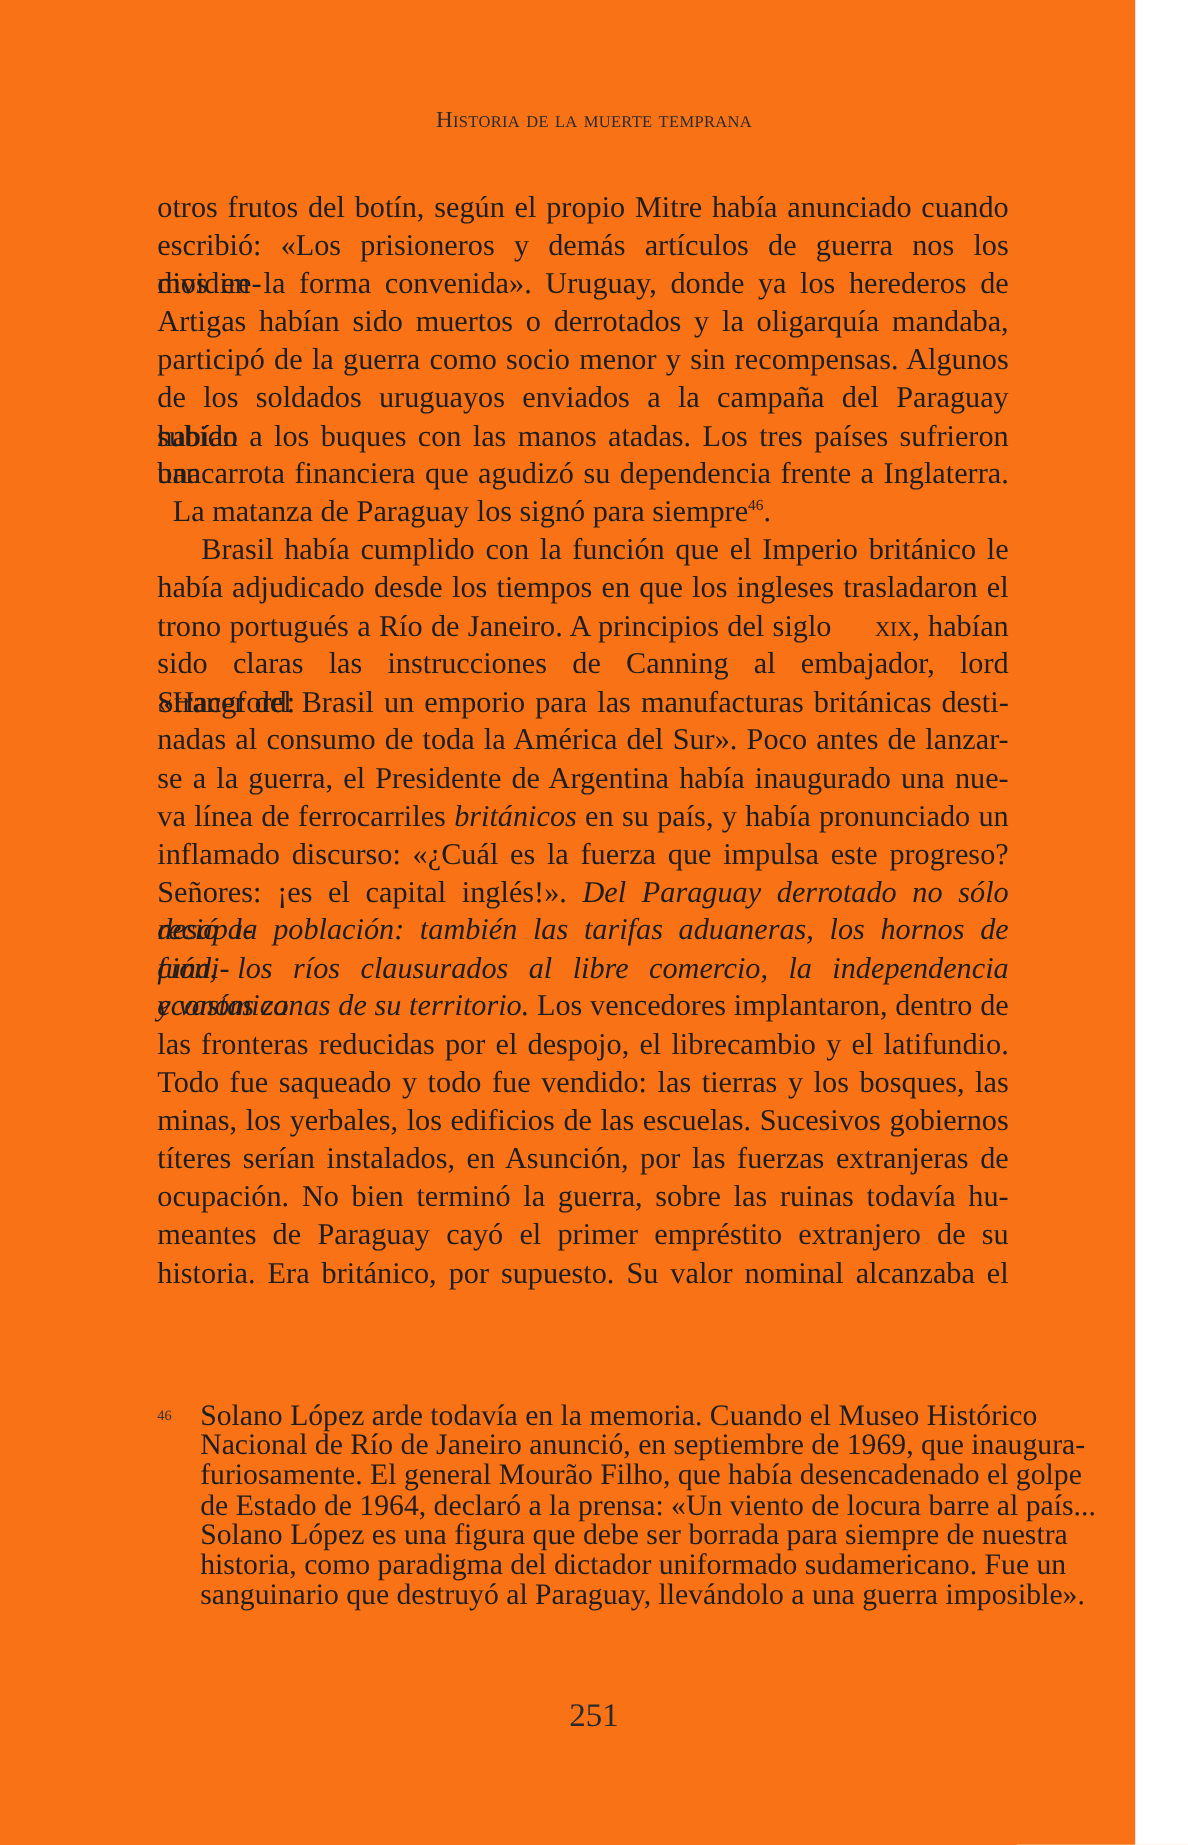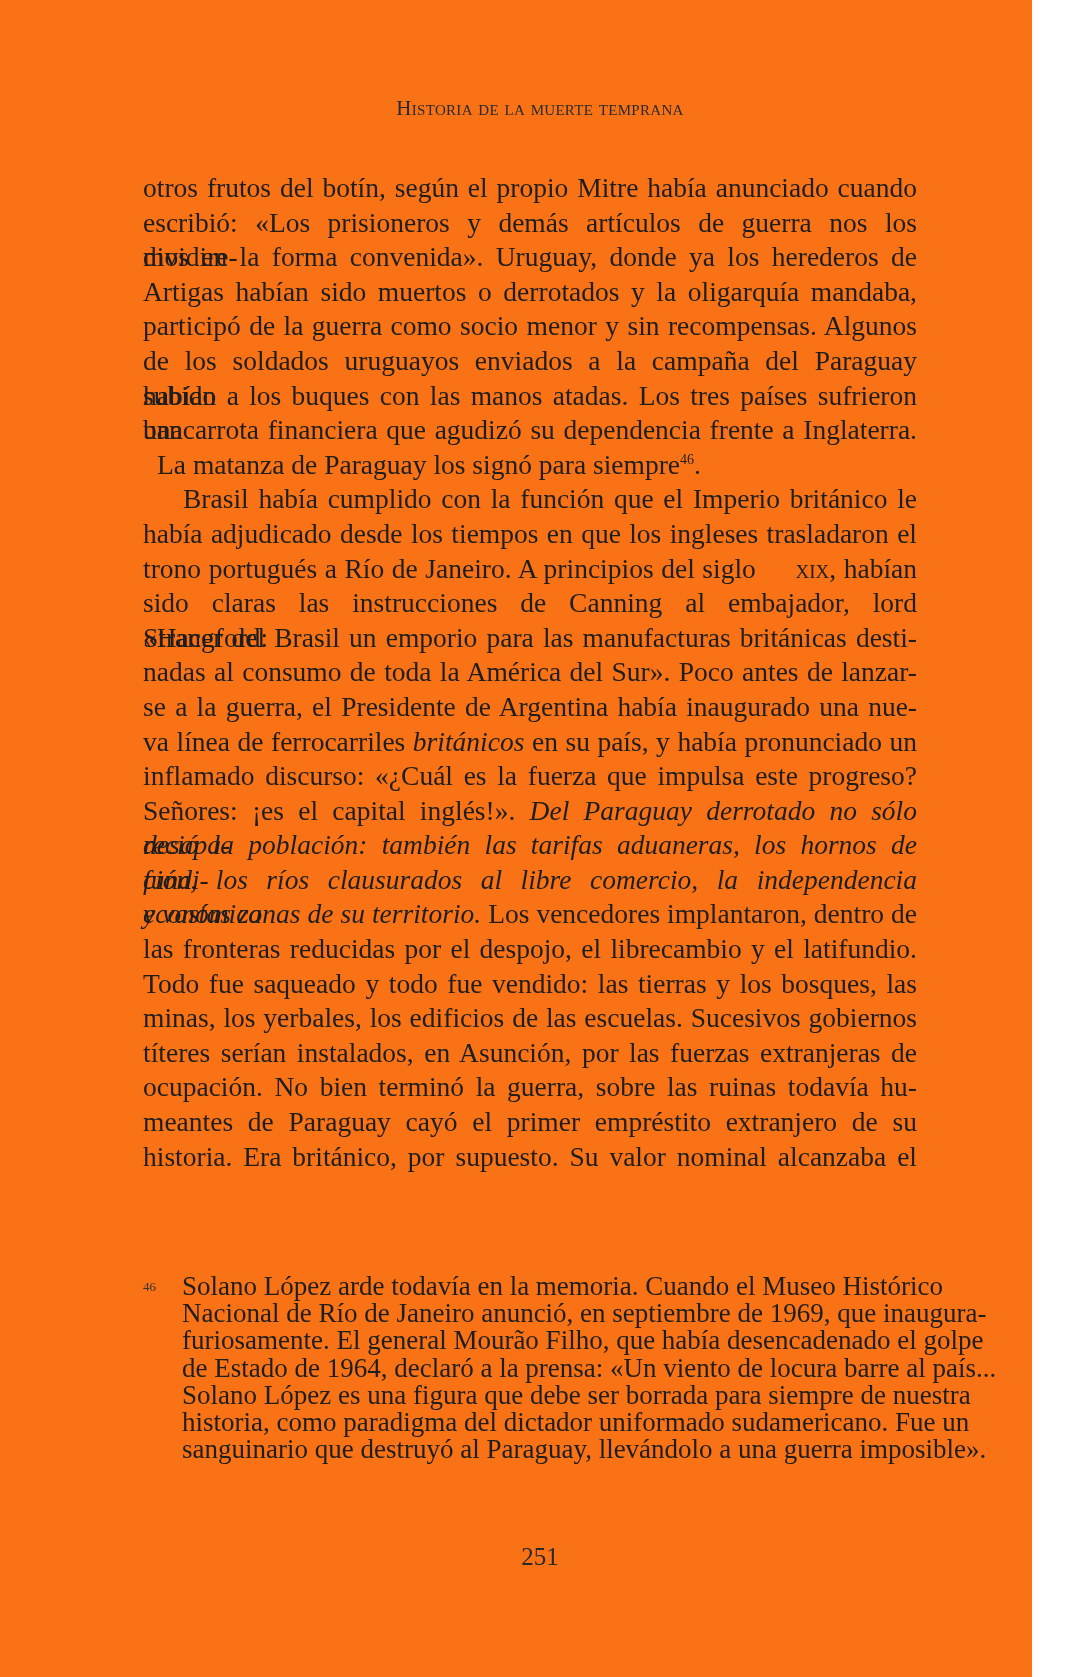--- a/index.html
+++ b/index.html
@@ -17,21 +17,21 @@
   .it { font-style: italic; margin-top: 40px; }
   .sc { font-variant: small-caps; text-transform: lowercase; margin-left: 32px; }
   sup.fnref { font-size: 14px; vertical-align: super; line-height: 0; }
   .footnotes { position: absolute; left: 143px; width: 774px; top: 1273px; }
   .fn-mark { position: absolute; left: 0; top: 0; font-size: 13px; line-height: 28px; color: #333; }
   .fn-body { position: absolute; left: 39px; width: 735px; top: 0; }
   .fnline { display: block; height: 27.2px; line-height: 27.2px; font-size: 27px;
             text-align: justify; text-align-last: justify; white-space: nowrap; }
   .fnline.last { text-align-last: justify; }
   .folio { position: absolute; top: 1543px; left: 0; width: 1080px; text-align: center;
-           font-size: 25px; color: #2a2a2a; }
+           font-size: 30px; color: #2a2a2a; }
 </style>
 </head>
 <body>
 
 <div class="page">
 
   <div class="running-head">Historia de la muerte temprana</div>
 
   <div class="body-text">
 

